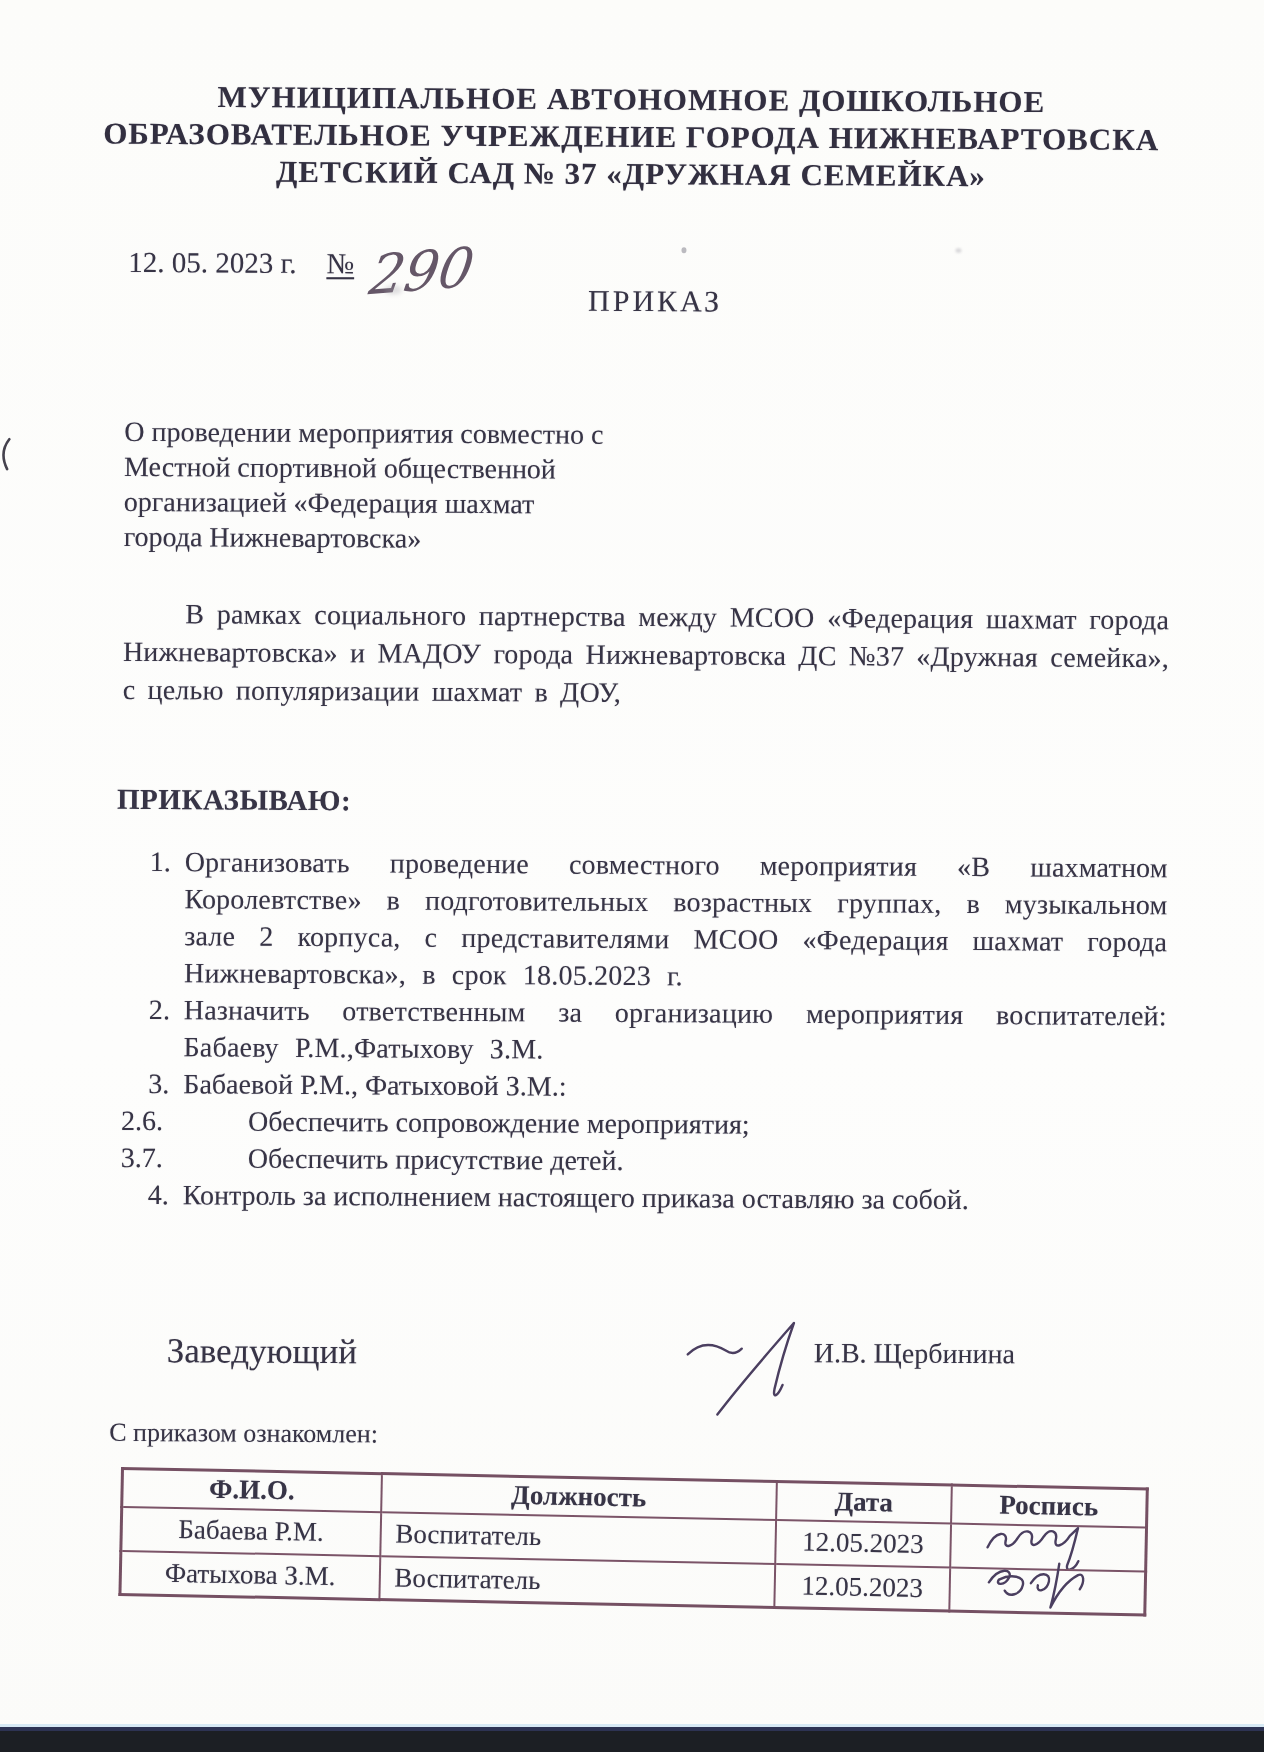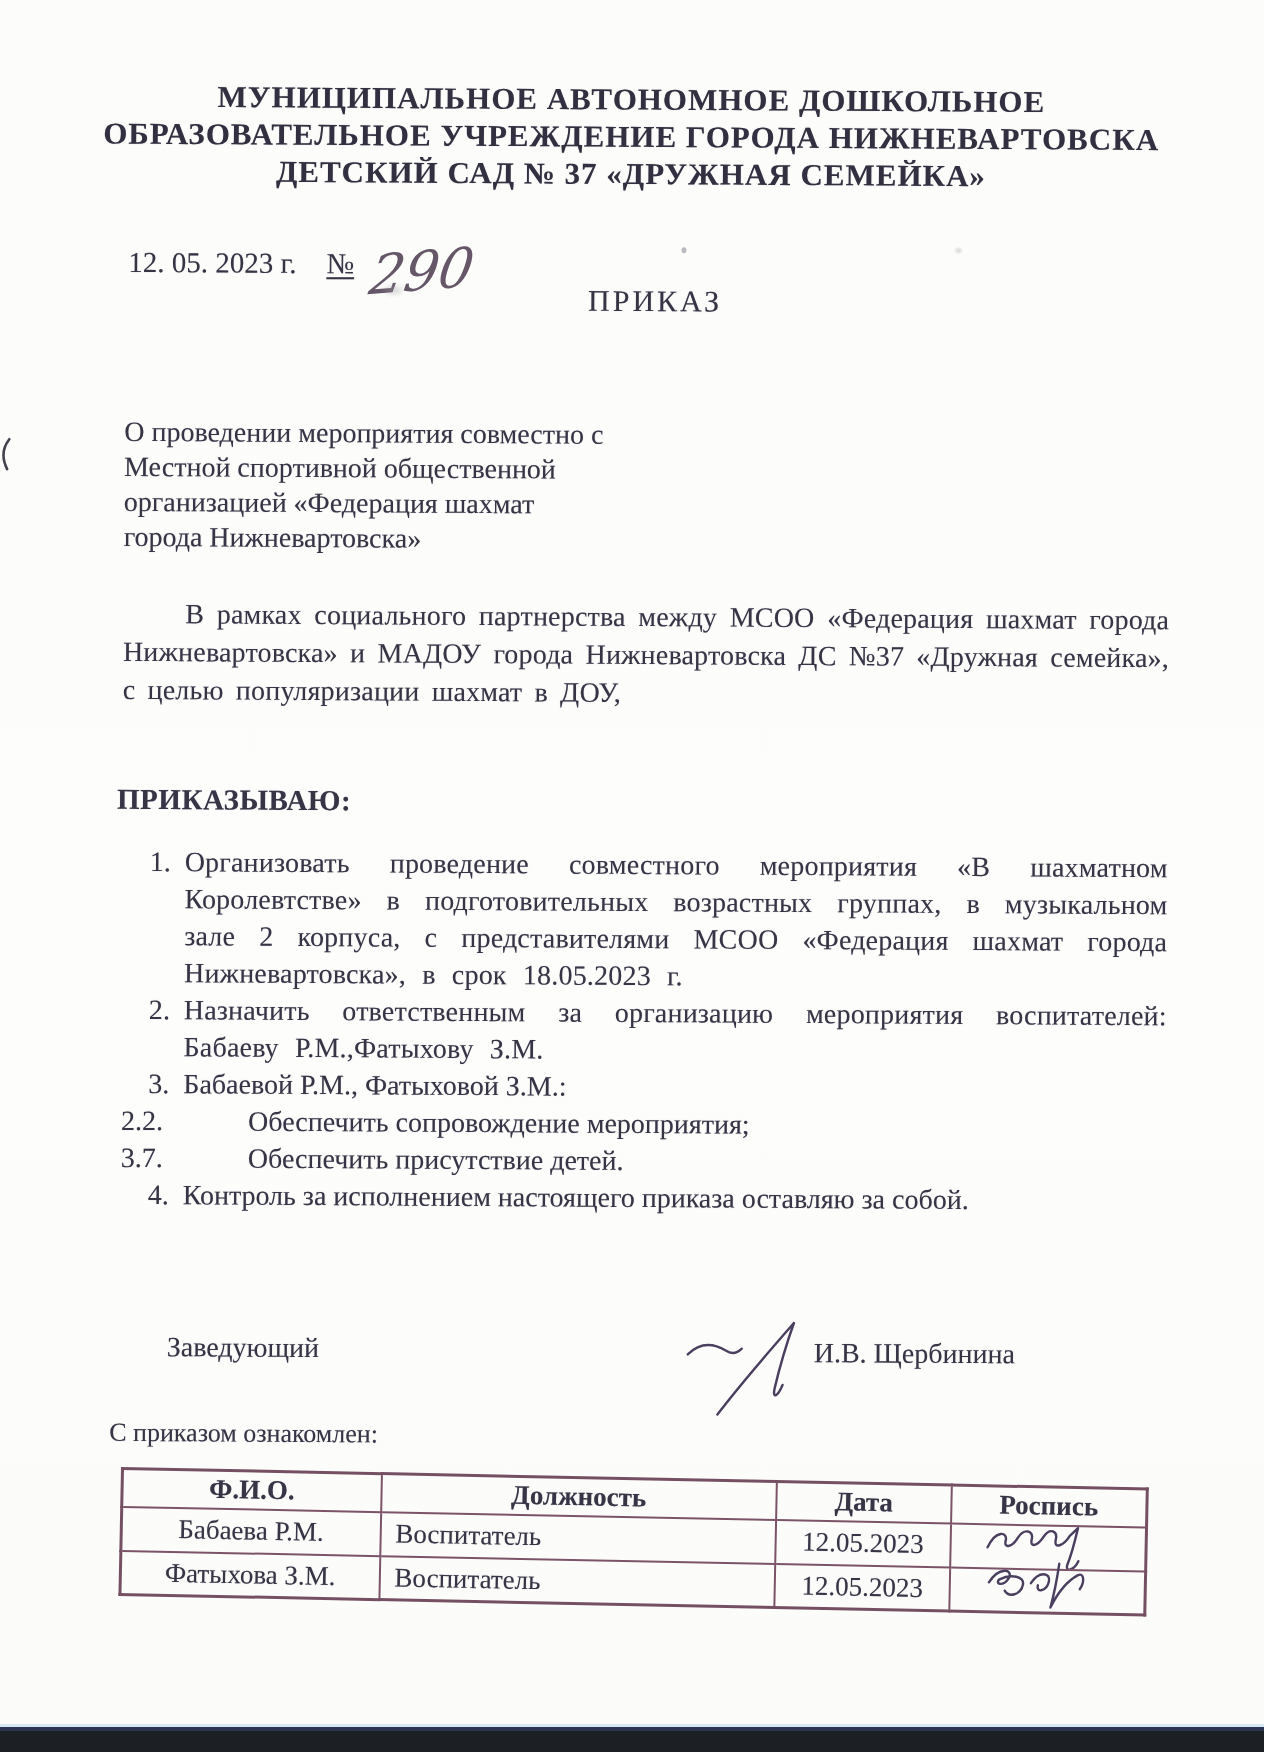--- a/index.html
+++ b/index.html
@@ -49,21 +49,21 @@
 
   .order-heading { position:absolute; top:786px; left:122px; font-size:29px; font-weight:bold; letter-spacing:.5px; }
 
   .olist { position:absolute; top:846px; left:127px; width:1046px; font-size:28px; line-height:37px; }
   .item { position:relative; padding-left:63px; }
   .item .num { position:absolute; left:28px; top:0; }
   .item.j { text-align:justify; word-spacing:9px; letter-spacing:.2px; }
   .item.sub { padding-left:128px; }
   .item.sub .num { left:1px; }
 
-  .sig-pos  { position:absolute; top:1334px; left:175px;  font-size:28px; }
+  .sig-pos  { position:absolute; top:1334px; left:175px;  font-size:35px; }
   .sig-name { position:absolute; top:1336px; left:822px;  font-size:28px; }
   .sig-main { position:absolute; top:1314px; left:682px; width:172px; height:108px; }
   .sig-main path, .cell-sig path, .edge-mark path { fill:none; stroke:#4b3f60; stroke-width:2.4; stroke-linecap:round; stroke-linejoin:round; }
 
   .ack-label { position:absolute; top:1421px; left:118px; font-size:26px; }
 
   .ack-table {
     position:absolute; top:1470px; left:130px; width:1028px;
     border-collapse:collapse; font-size:27px;
     transform:rotate(0.8deg); transform-origin:0 0;
@@ -123,21 +123,21 @@
       <div class="item j">
         <span class="num">1.</span><span class="txt">Организовать проведение совместного мероприятия «В шахматном Королевтстве» в подготовительных возрастных группах, в музыкальном зале 2 корпуса, с представителями МСОО «Федерация шахмат города Нижневартовска», в срок 18.05.2023 г.</span>
       </div>
       <div class="item j">
         <span class="num">2.</span><span class="txt">Назначить ответственным за организацию мероприятия воспитателей: Бабаеву Р.М.,Фатыхову З.М.</span>
       </div>
       <div class="item">
         <span class="num">3.</span><span class="txt">Бабаевой Р.М., Фатыховой З.М.:</span>
       </div>
       <div class="item sub">
-        <span class="num">2.2.</span><span class="txt">Обеспечить сопровождение мероприятия;</span>
+        <span class="num">2.6.</span><span class="txt">Обеспечить сопровождение мероприятия;</span>
       </div>
       <div class="item sub">
         <span class="num">3.7.</span><span class="txt">Обеспечить присутствие детей.</span>
       </div>
       <div class="item">
         <span class="num">4.</span><span class="txt">Контроль за исполнением настоящего приказа оставляю за собой.</span>
       </div>
     </div>
 
     <span class="sig-pos">Заведующий</span>

